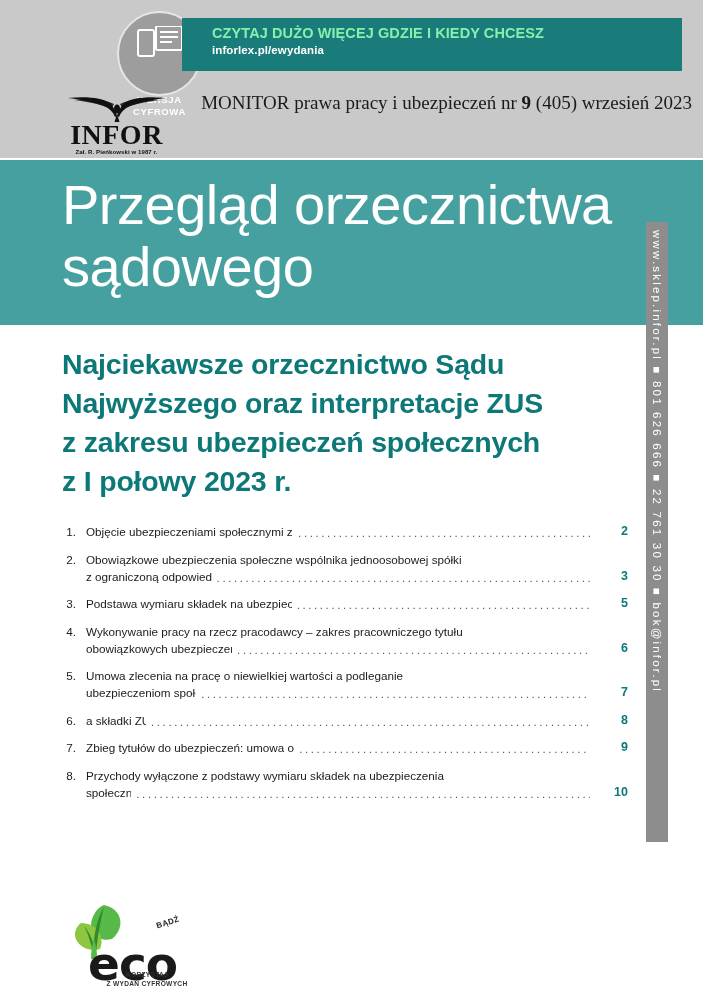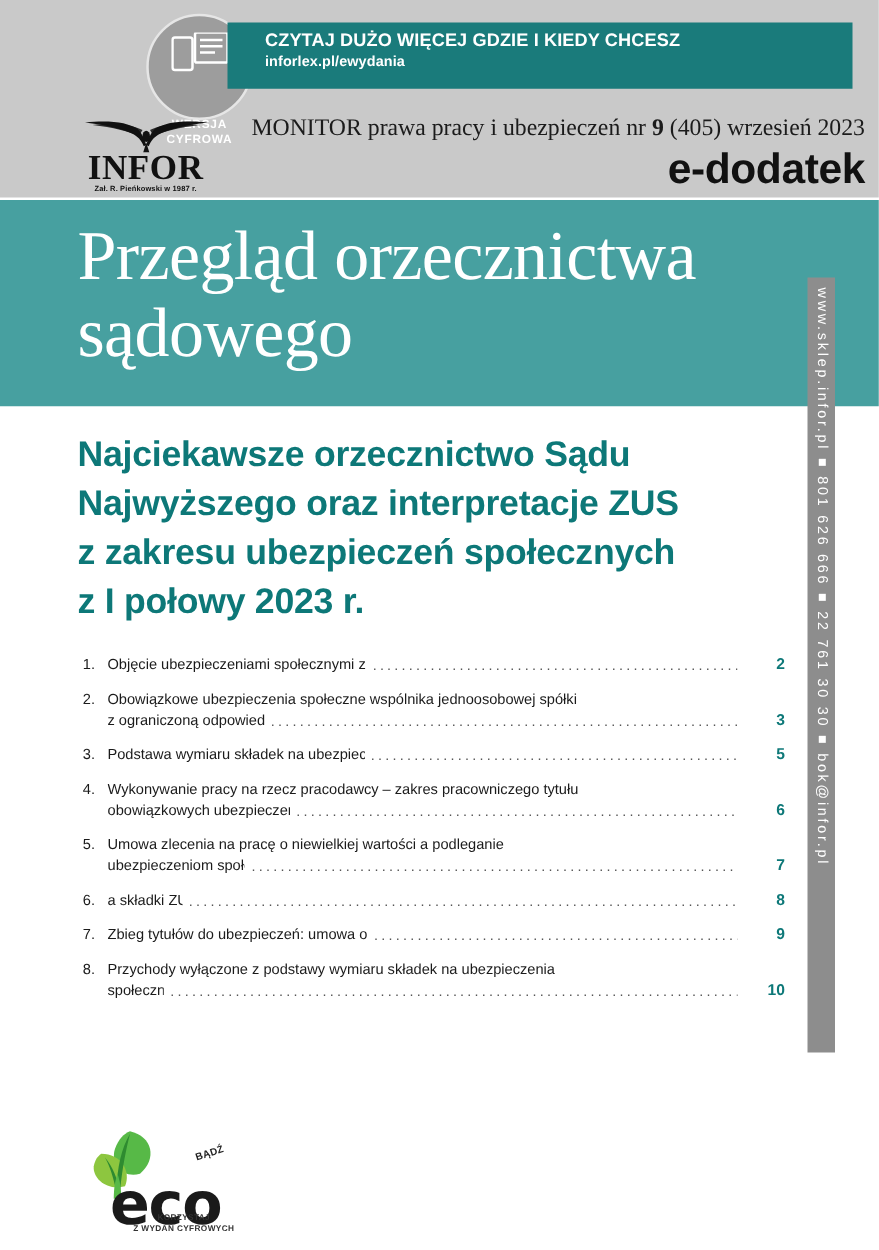--- a/index.html
+++ b/index.html
@@ -56,21 +56,21 @@
   
   .promo-banner {
     position: absolute;
     left: 182px; top: 18px;
     width: 500px; height: 53px;
     background: #1a7b7b;
     padding: 7px 0 0 30px;
     box-sizing: border-box;
   }
   .promo-title {
-    color: #ffffff;
+    color: #86efac;
     font-size: 14.5px;
     font-weight: bold;
     letter-spacing: 0.1px;
     white-space: nowrap;
   }
   .promo-sub {
     color: #ffffff;
     font-size: 11.5px;
     font-weight: bold;
     margin-top: 3px;
@@ -130,21 +130,21 @@
   .title-band {
     position: absolute;
     left: 0; top: 160px;
     width: 703px; height: 165px;
     background: #47a0a0;
   }
   .title-text {
     position: absolute;
     left: 62px; top: 14px;
     width: 600px;
-    font-family: Liberation Serif, serif;
+    font-family: Liberation Sans, sans-serif;
     color: #ffffff;
     font-size: 56px;
     line-height: 62px;
     letter-spacing: -0.5px;
   }
 
   
   .side-strip {
     position: absolute;
     left: 646px; top: 222px;
@@ -303,21 +303,20 @@
       <ellipse cx="59" cy="13" rx="3" ry="4.5"></ellipse>
       <path d="M59 18 L56.5 26 L61.5 26 Z"></path>
     </g>
   </svg>
   <div class="infor-word">INFOR</div>
   <div class="infor-tag">Zał. R. Pieńkowski w 1987 r.</div>
 </div>
 
 <div class="masthead">
   <div class="masthead-line"><span>MONITOR prawa pracy i ubezpieczeń nr </span><span class="issue-no">9</span><span> (405) wrzesień 2023</span></div>
-  <div class="edodatek">e-dodatek</div>
 </div>
 
 <div class="title-band">
   <div class="title-text">
     <div>Przegląd orzecznictwa</div>
     <div>sądowego</div>
   </div>
 </div>
 
 <div class="side-strip">

